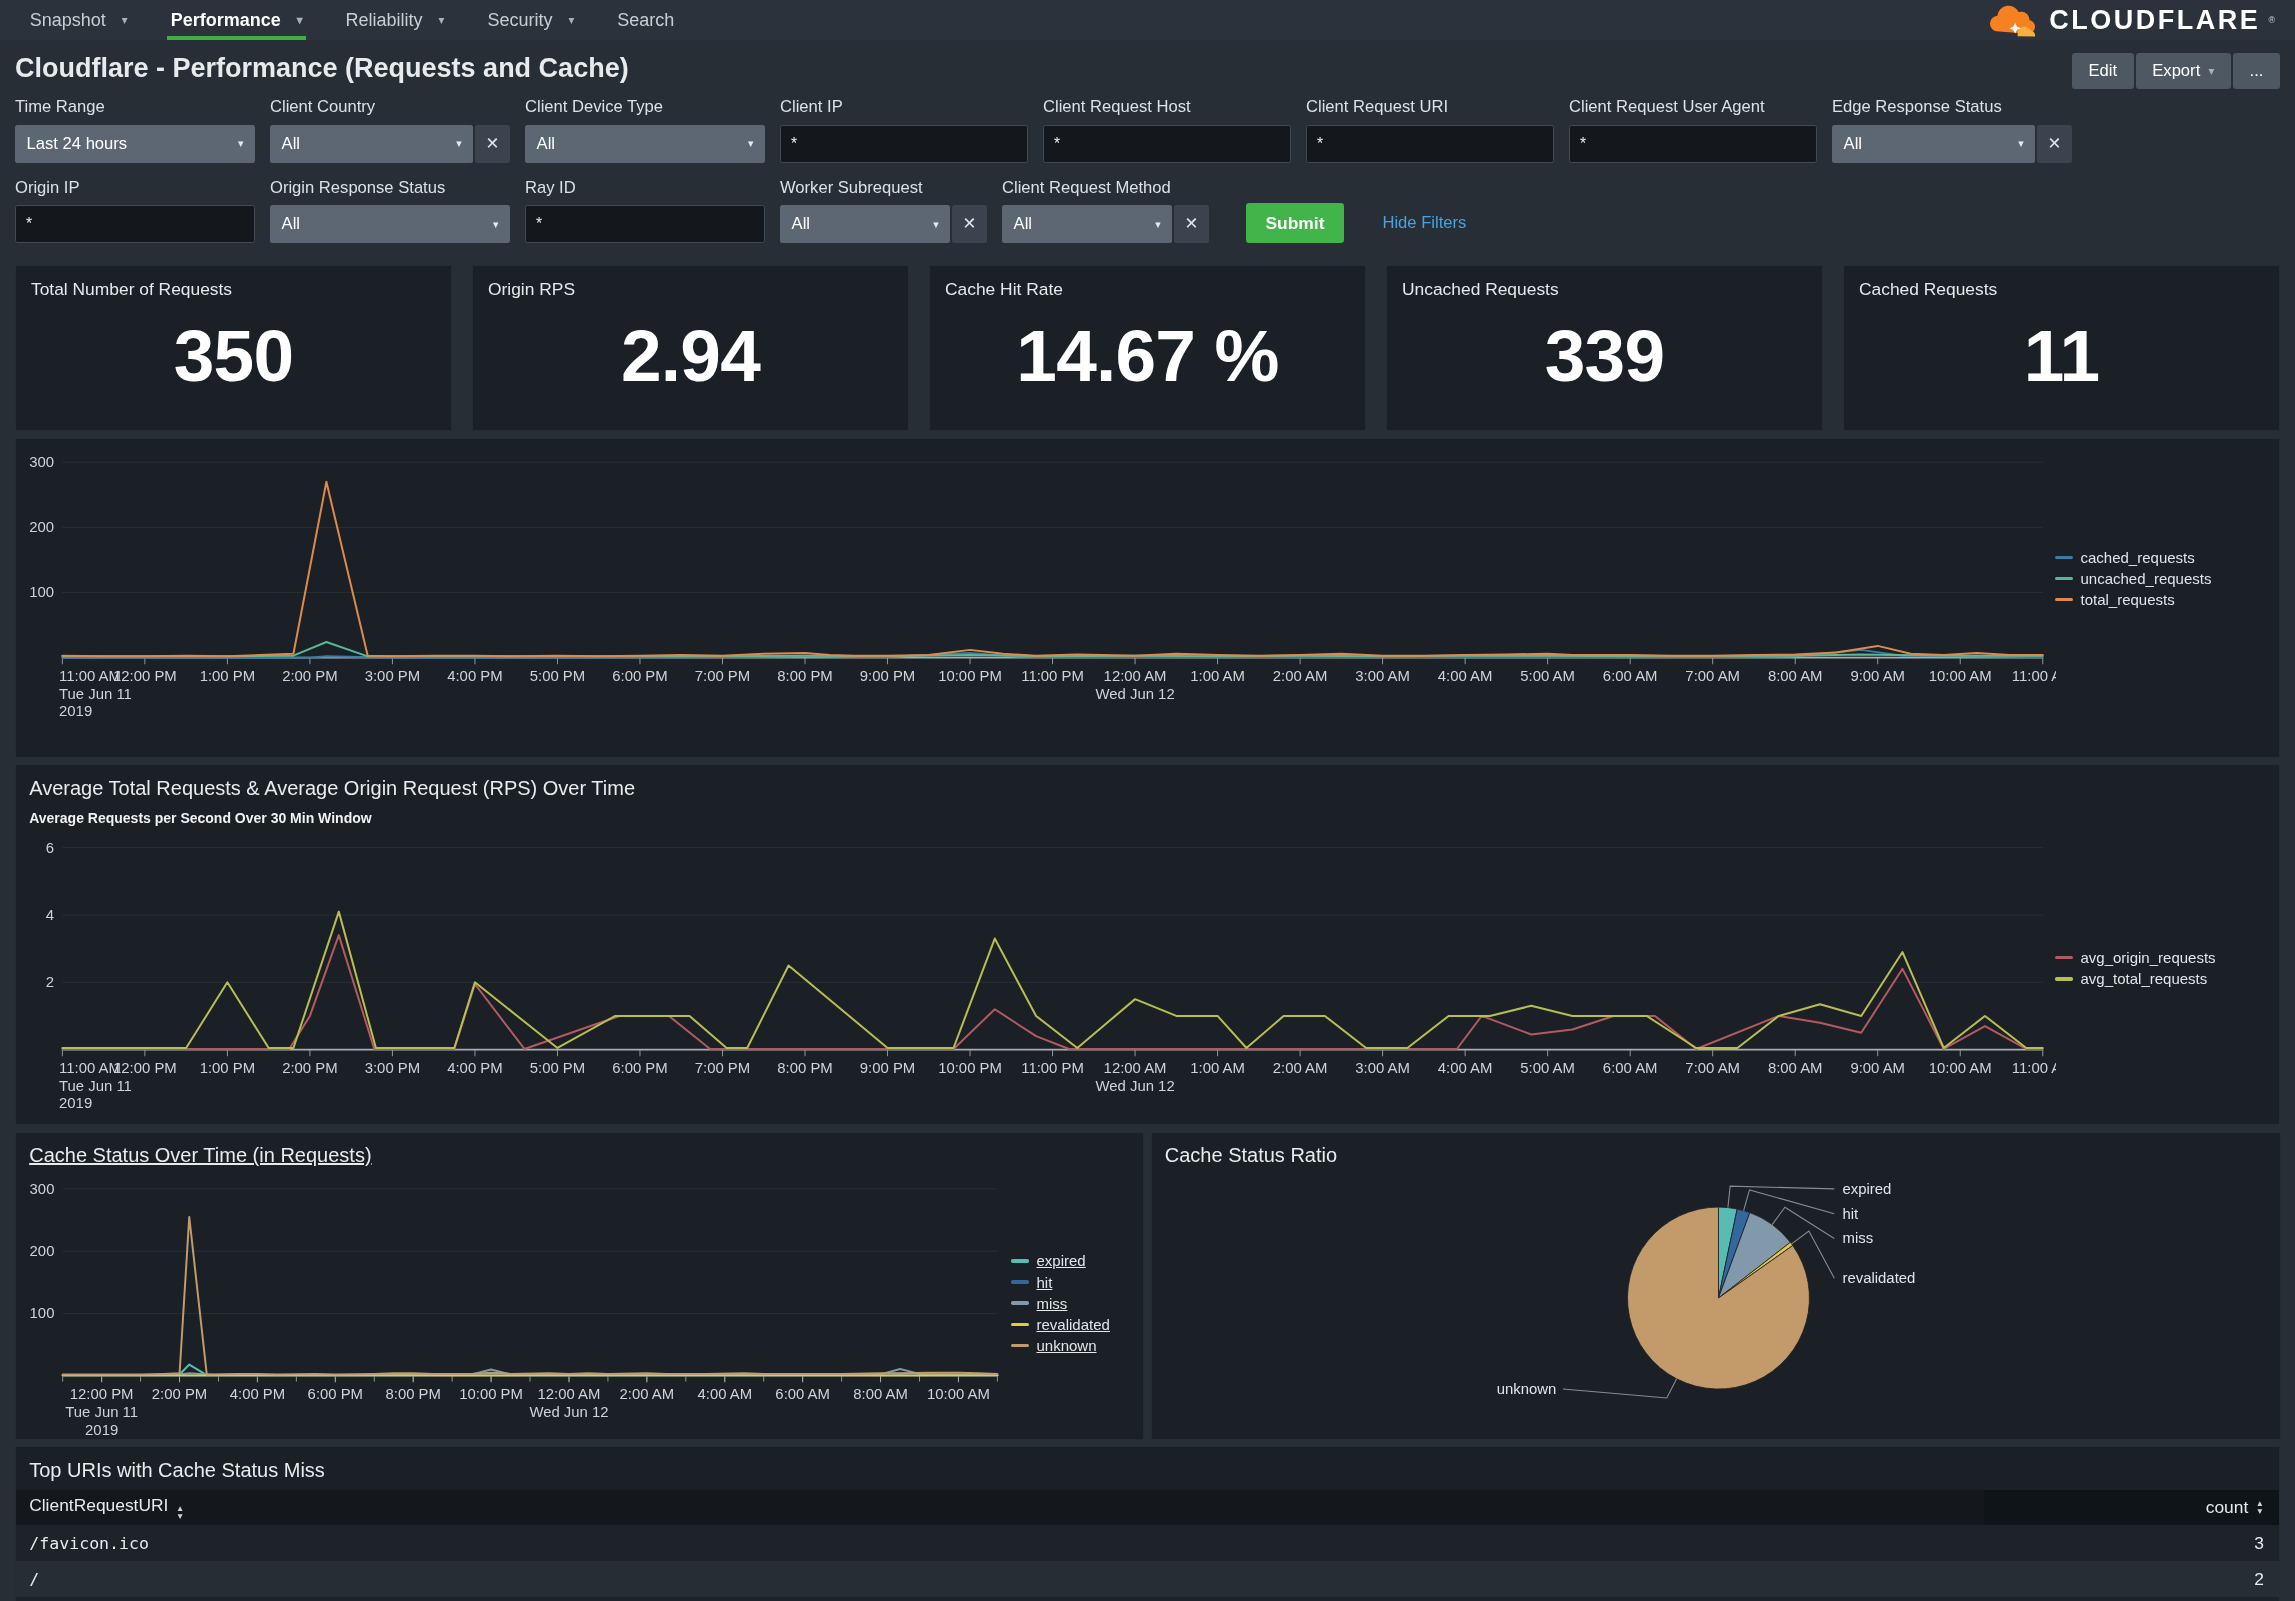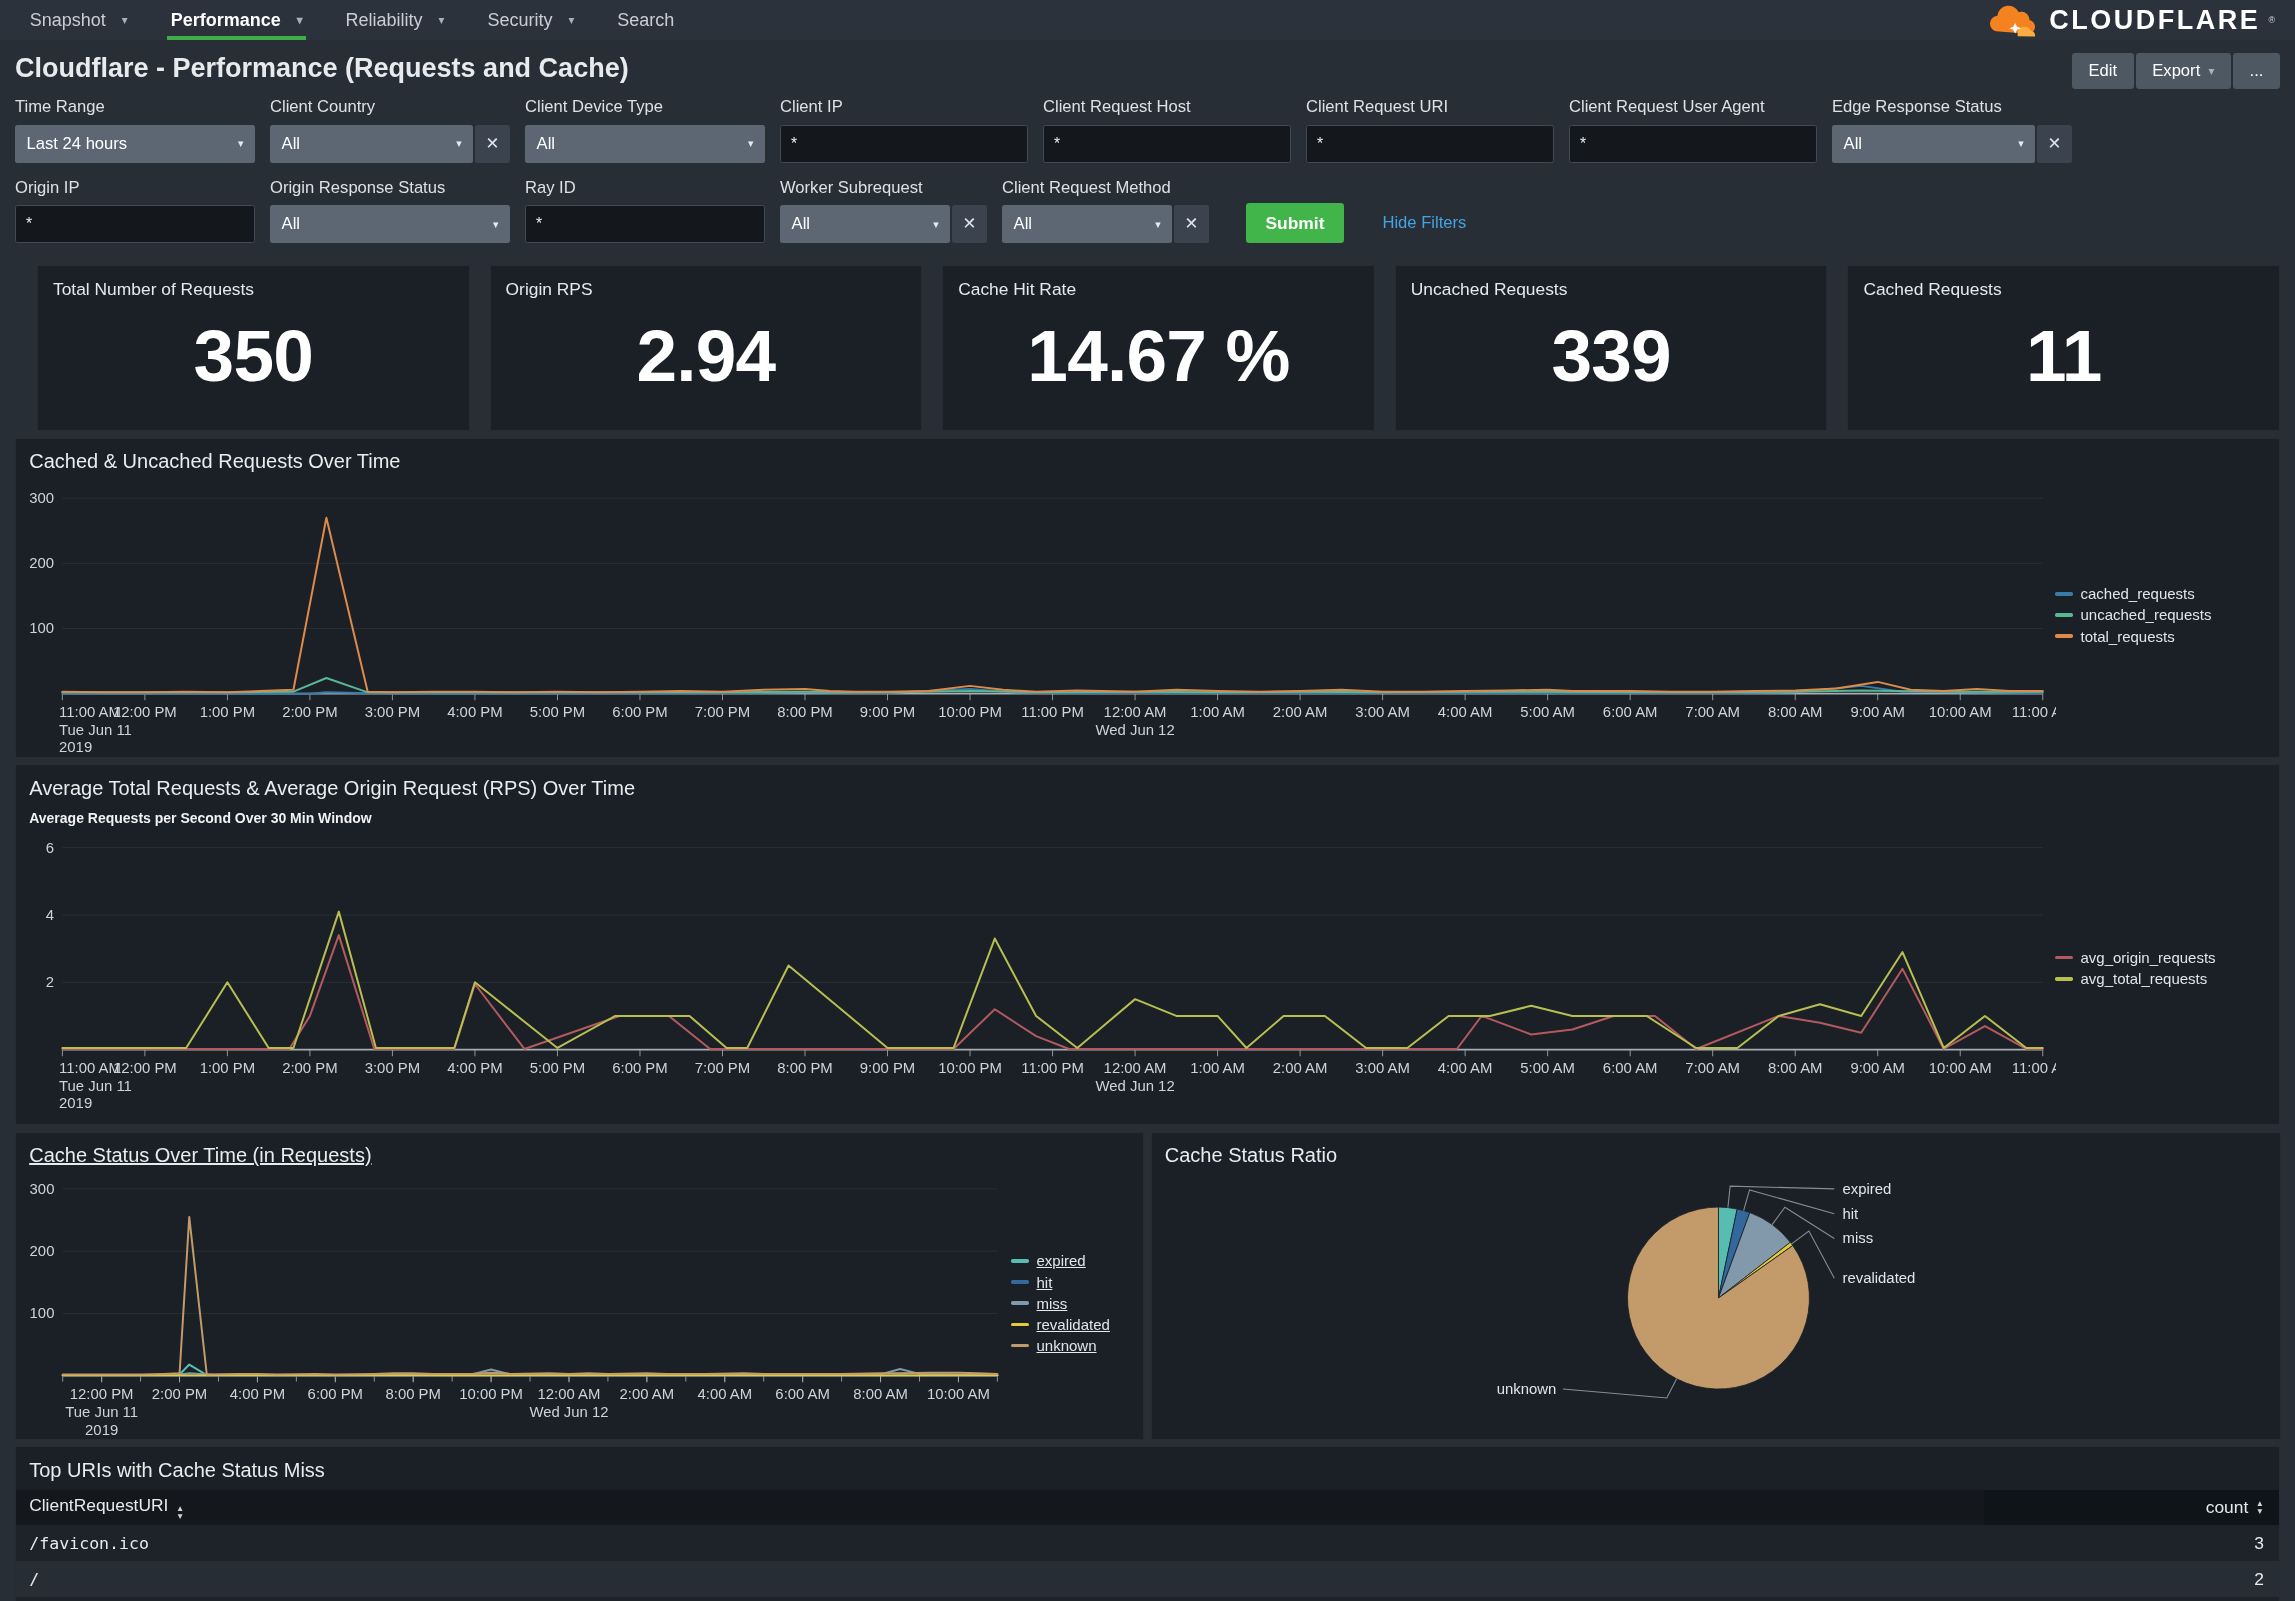--- a/index.html
+++ b/index.html
@@ -37,21 +37,21 @@
   .select .sel-caret { margin-left:auto; font-size:10.8px; color:#e7eaed; }
   .clear-btn { width:35px; height:38px; background:#3b444e; border-radius:2.5px; margin-left:1.7px;
             display:flex; align-items:center; justify-content:center; font-size:16.6px; color:#dfe3e7; cursor:pointer; }
   .finput { flex:1; height:38px; background:#14171b; border:0.8px solid #434a53; border-radius:2.5px;
             color:#eceff1; font-size:15.7px; padding:0 10px; font-family:"Liberation Sans",sans-serif; }
   .submit-btn { height:40px; padding:0 20px; background:#41b549; border:none; border-radius:3.3px;
             font-size:17.4px; font-weight:700; color:#fff; margin-left:21.5px; cursor:pointer;
             font-family:"Liberation Sans",sans-serif; }
   .hide-link { font-size:16.6px; color:#46a3e0; margin-left:23px; margin-bottom:10px; cursor:pointer; }
   
-  .stats { display:flex; gap:20px; padding:6.6px 15px 0;margin-left:22px; }
+  .stats { display:flex; gap:20px; padding:6.6px 15px 0; }
   .stat { flex:1; background:#1b2026; border:0.8px solid #262c33; height:166px;
           display:flex; flex-direction:column; padding:13.2px 15px; }
   .stat-label { font-size:17.4px; color:#e6e9eb; }
   .stat-value { flex:1; display:flex; align-items:center; justify-content:center;
           font-size:73px; font-weight:700; letter-spacing:-0.8px; padding-bottom:6.6px; color:#fff; }
   
   .panel { background:#1b2026; border:0.8px solid #262c33; margin:6.6px 15px 0; position:relative; }
   .panel-title { font-size:20px; padding:11.6px 13.2px 1.7px; color:#e9ebed; font-weight:400; }
   .panel-sub { font-size:14px; font-weight:700; padding:8.3px 13.2px 0; color:#f0f2f4; }
   .chart-row { display:flex; align-items:stretch; }
@@ -259,21 +259,20 @@
       <div class="stat-label">Uncached Requests</div>
       <div class="stat-value">339</div>
     </div>
     <div class="stat">
       <div class="stat-label">Cached Requests</div>
       <div class="stat-value">11</div>
     </div>
   </div>
 
 <div class="panel" style="height:320px;">
-  <div class="panel-title">Cached &amp; Uncached Requests Over Time</div>
   <div class="chart-row" style="height:280px;">
     <div class="chart-mount" id="chart0"><svg width="2040" height="280" viewBox="0 0 2464 338">
           <line x1="56" y1="185.33333333333331" x2="2448" y2="185.33333333333331" stroke="#2a3336" stroke-width="1"></line>
           <text x="46" y="191.33333333333331" text-anchor="end" font-size="18" fill="#ced3d7">100</text>
           <line x1="56" y1="106.66666666666666" x2="2448" y2="106.66666666666666" stroke="#2a3336" stroke-width="1"></line>
           <text x="46" y="112.66666666666666" text-anchor="end" font-size="18" fill="#ced3d7">200</text>
           <line x1="56" y1="28" x2="2448" y2="28" stroke="#2a3336" stroke-width="1"></line>
           <text x="46" y="34" text-anchor="end" font-size="18" fill="#ced3d7">300</text>
           <line x1="56" y1="264" x2="2448" y2="264" stroke="#a7adb3" stroke-width="2"></line>
           <line x1="56" y1="264" x2="56" y2="272" stroke="#a7adb3" stroke-width="1"></line>

